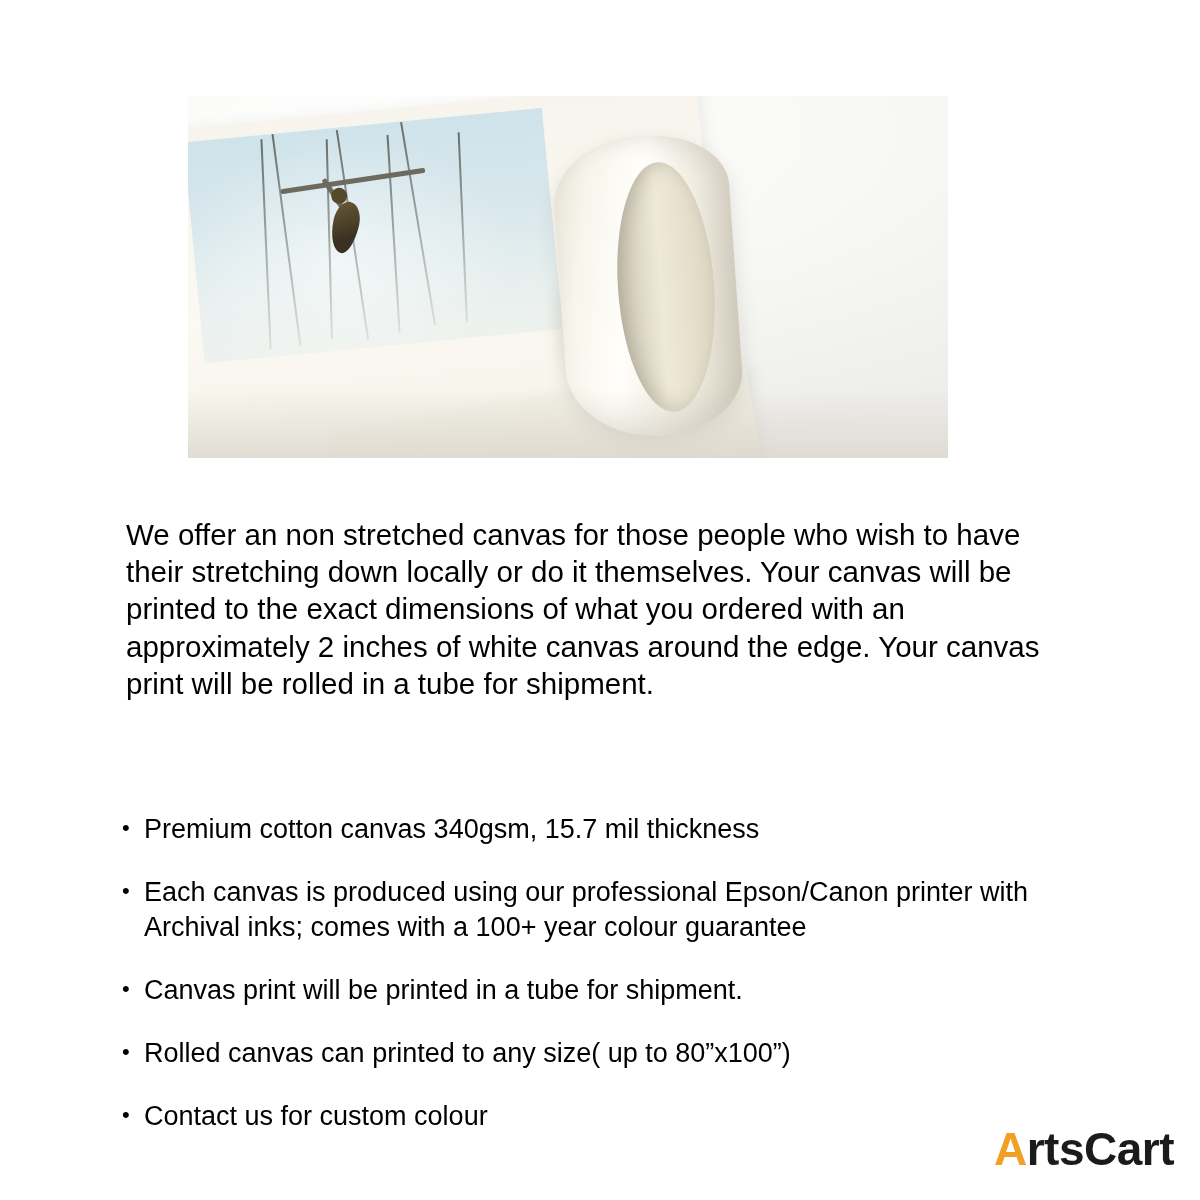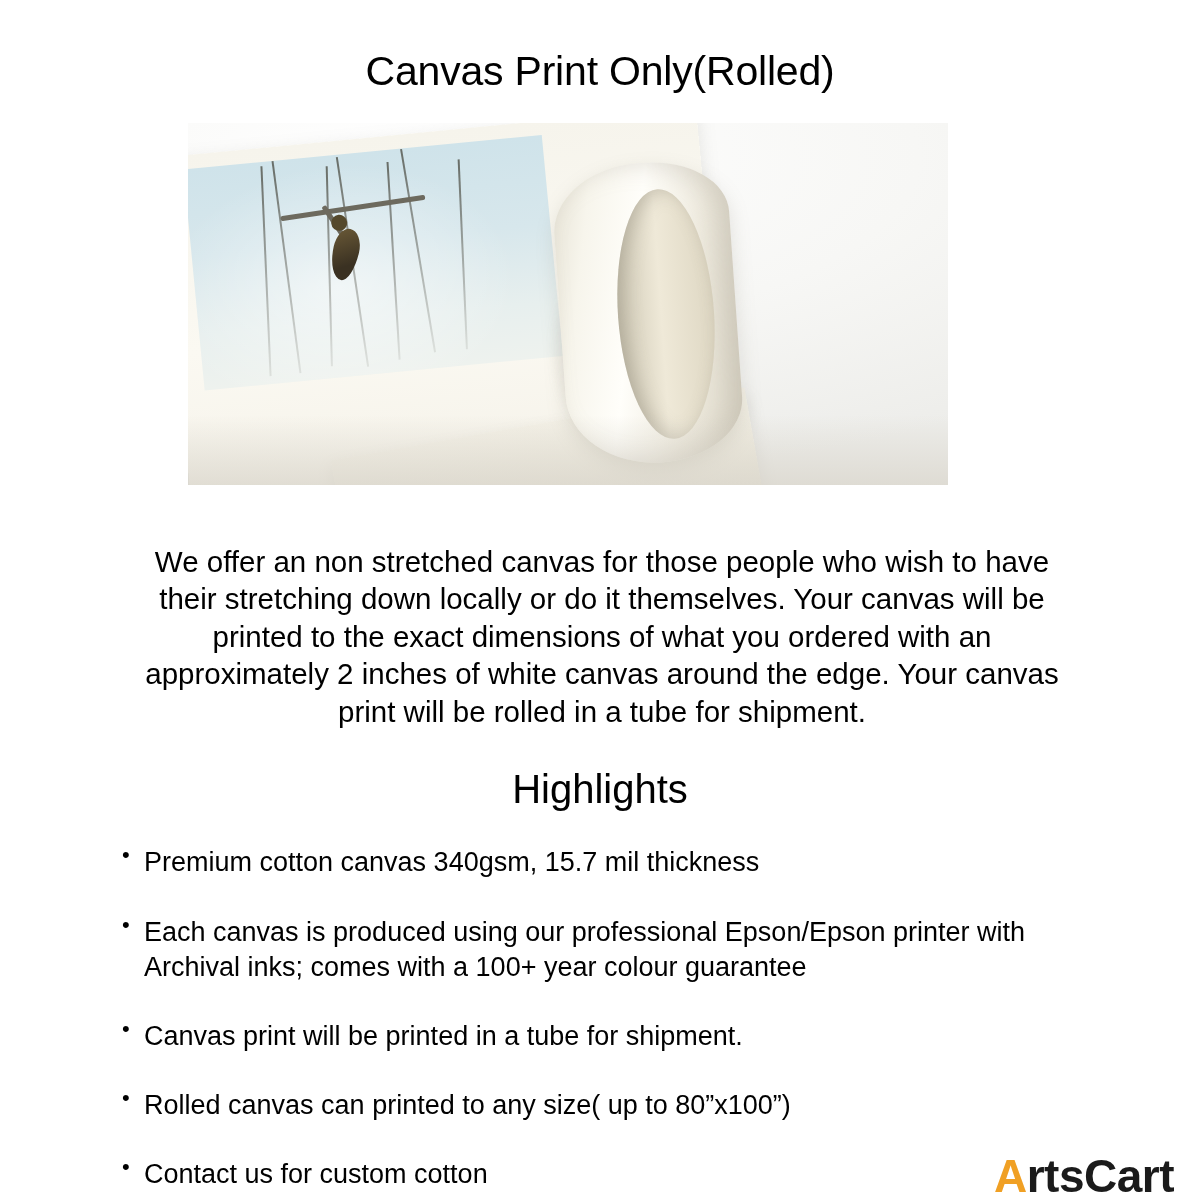--- a/index.html
+++ b/index.html
@@ -157,21 +157,21 @@
   }
 
   
   .body-text {
     position: absolute;
     left: 126px;
     top: 486px;
     width: 952px;
     font-size: 29.5px;
     line-height: 1.27;
-    text-align: center;
+    text-align: left;
   }
   .highlights-title {
     position: absolute;
     left: 0;
     right: 0;
     top: 706px;
     text-align: center;
     font-size: 40px;
     font-weight: 400;
   }
@@ -187,42 +187,41 @@
     margin-bottom: 28px;
     font-size: 27px;
     line-height: 1.3;
   }
   .bullet .dot {
     flex: 0 0 22px;
     font-size: 22px;
     line-height: 1.45;
     color: #000;
   }
-  .bullet .txt { flex: 1 1 auto; margin-top: 6px; }
+  .bullet .txt { flex: 1 1 auto; }
 
   
   .logo {
     position: absolute;
     right: 26px;
     bottom: 24px;
     display: flex;
     align-items: baseline;
     font-size: 46px;
     font-weight: 700;
     letter-spacing: -0.5px;
   }
   .logo .a { color: #f0a024; }
   .logo .rest { color: #1b1b1b; }
 </style>
 </head>
 <body>
 
 <div class="page">
 
-  <h1 class="title">Canvas Print Only(Rolled)</h1>
 
   <div class="photo-wrap">
     <div class="photo">
       <div class="bg-soft"></div>
 
       <div class="sheet">
         <div class="print-area">
           <div class="haze"></div>
 
           <div class="reed" style="left:66px; top:4px; height:210px; transform:rotate(3deg);"></div>
@@ -243,42 +242,41 @@
       <div class="sheet-fold"></div>
       <div class="curl-shadow"></div>
       <div class="curl"></div>
       <div class="curl-inner"></div>
       <div class="table-shadow"></div>
     </div>
   </div>
 
   <p class="body-text">We offer an non stretched canvas for those people who wish to have their stretching down locally or do it themselves. Your canvas will be printed to the exact dimensions of what you ordered with an approximately 2 inches of white canvas around the edge. Your canvas print will be rolled in a tube for shipment.</p>
 
-  <h2 class="highlights-title">Highlights</h2>
 
   <div class="bullets">
     <div class="bullet">
       <span class="dot">•</span>
       <span class="txt">Premium cotton canvas 340gsm, 15.7 mil thickness</span>
     </div>
     <div class="bullet">
       <span class="dot">•</span>
-      <span class="txt">Each canvas is produced using our professional Epson/Epson printer with Archival inks; comes with a 100+ year colour guarantee</span>
+      <span class="txt">Each canvas is produced using our professional Epson/Canon printer with Archival inks; comes with a 100+ year colour guarantee</span>
     </div>
     <div class="bullet">
       <span class="dot">•</span>
       <span class="txt">Canvas print will be printed in a tube for shipment.</span>
     </div>
     <div class="bullet">
       <span class="dot">•</span>
       <span class="txt">Rolled canvas can printed to any size( up to 80”x100”)</span>
     </div>
     <div class="bullet">
       <span class="dot">•</span>
-      <span class="txt">Contact us for custom cotton</span>
+      <span class="txt">Contact us for custom colour</span>
     </div>
   </div>
 
   <div class="logo">
     <span class="a">A</span>
     <span class="rest">rtsCart</span>
   </div>
 
 </div>
 

